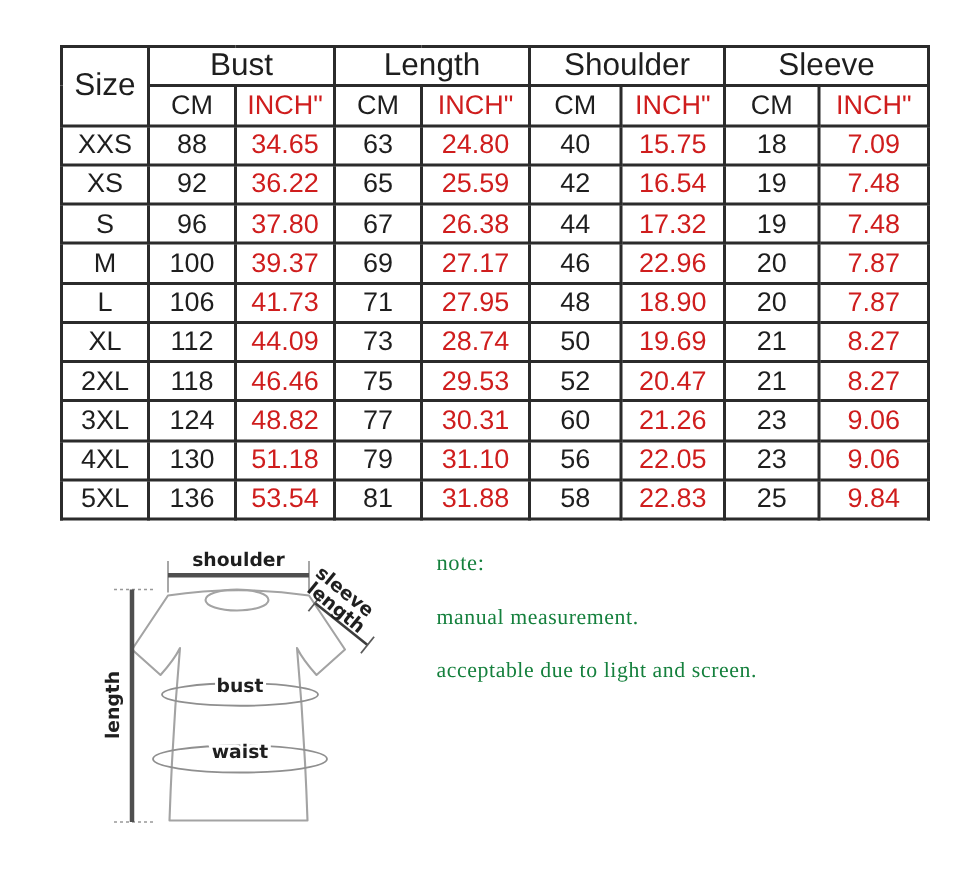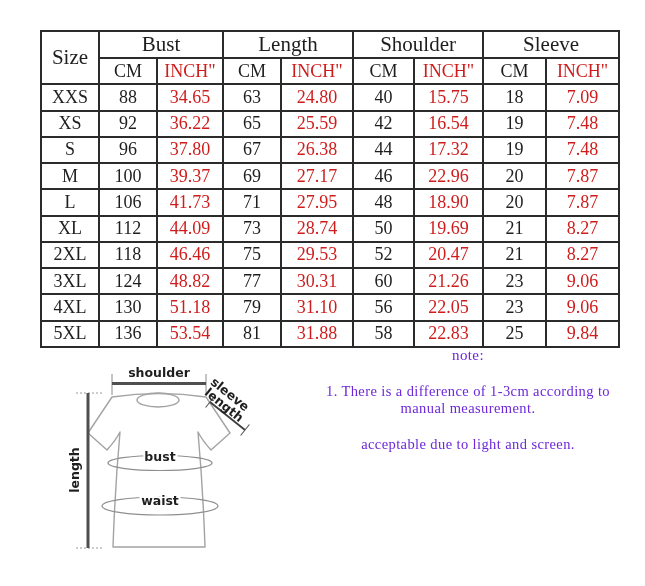--- a/index.html
+++ b/index.html
@@ -5,41 +5,41 @@
   html,body{margin:0;padding:0;}
   body{
     width:645px;height:586px;position:relative;overflow:hidden;
     background:#ffffff;font-family:"Liberation Serif",serif;
   }
   
   .table-wrap{position:absolute;left:40px;top:30px;}
   table{
     border-collapse:collapse;table-layout:fixed;
     width:578px;height:315px;
-    font-family:Liberation Serif, serif;
+    font-family:Liberation Sans, sans-serif;
   }
   th,td{
     border:2px solid #2b2b2b;text-align:center;vertical-align:middle;
     padding:0;color:#1e1e1e;overflow:hidden;white-space:nowrap;
   }
   tr{height:26.25px;}
   th.group{font-size:21px;font-weight:normal;}
   th.unit,td{font-size:18px;font-weight:normal;}
   .inch{color:#cf1d1d;}
   
   .diagram{position:absolute;left:52px;top:348px;}
   .dlabel{
     font-family:"DejaVu Sans","Liberation Sans",sans-serif;
     font-weight:bold;font-size:12.5px;fill:#1f1f1f;
   }
   .halo{paint-order:stroke;stroke:#ffffff;stroke-width:4px;}
   
   .notes{
-    position:absolute;left:291px;top:347px;width:354px;
-    font-size:14.5px;color:#6d28d9;letter-spacing:0.4px;text-align:center;
+    position:absolute;left:291px;top:368px;width:354px;
+    font-size:14.5px;color:#15803d;letter-spacing:0.4px;
   }
   .notes .title{margin:0;font-size:15px;}
   .notes p{margin:18px 0 0 0;line-height:17.5px;}
   .notes p span{display:block;}
 </style>
 </head>
 <body>
 
 <div class="table-wrap">
   <table id="size-table">
@@ -212,19 +212,18 @@
   <ellipse cx="108" cy="115" rx="52" ry="7.5" fill="none" stroke="#8f8f8f" stroke-width="1.2"></ellipse>
   <text class="dlabel halo" x="108" y="113" text-anchor="middle">bust</text>
 
   <ellipse cx="108" cy="158" rx="58" ry="9" fill="none" stroke="#8f8f8f" stroke-width="1.2"></ellipse>
   <text class="dlabel halo" x="108" y="157" text-anchor="middle">waist</text>
 </svg>
 
 <div class="notes">
   <p class="title">note:</p>
   <p>
-    <span>1. There is a difference of 1-3cm according to</span>
     <span>manual measurement.</span>
   </p>
   <p>
     <span>acceptable due to light and screen.</span>
   </p>
 </div>
 
 </body></html>

